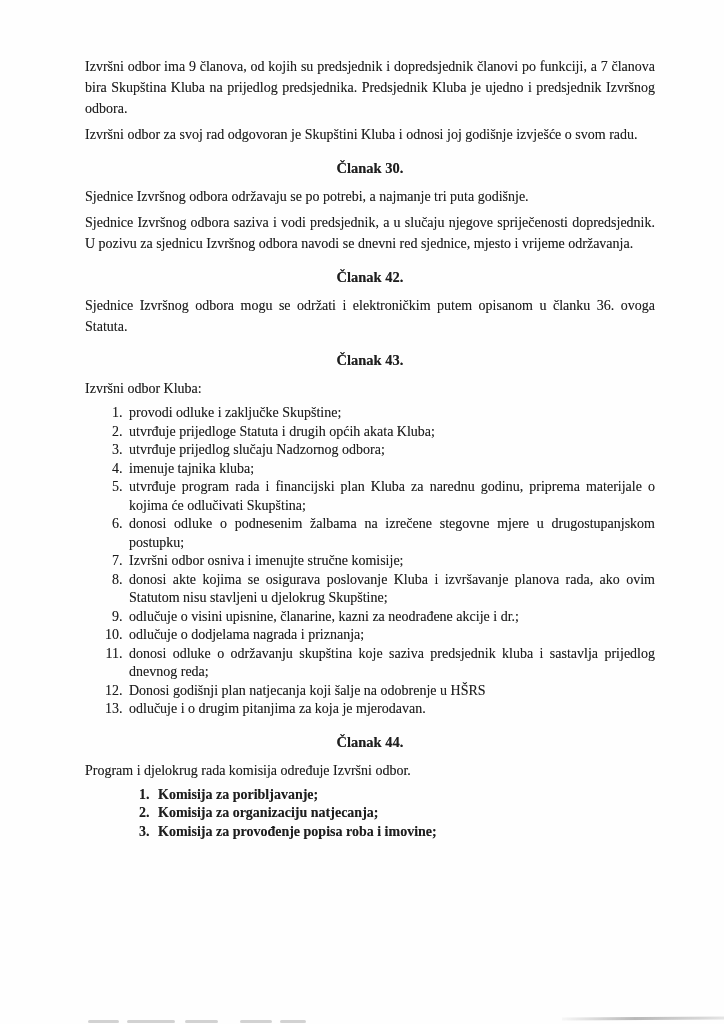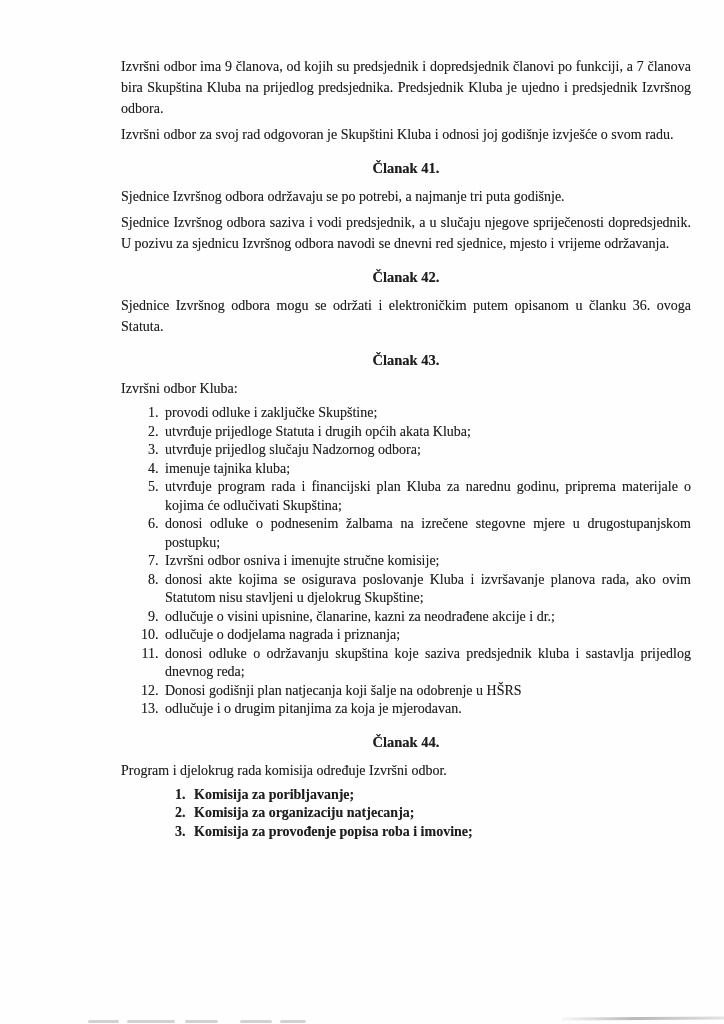--- a/index.html
+++ b/index.html
@@ -15,21 +15,20 @@
     overflow: hidden;
     font-family: "Liberation Serif", "DejaVu Serif", serif;
     color: #1e1e1e;
   }
   .content {
     position: absolute;
     top: 56px;
     left: 85px;
     width: 570px;
     font-size: 14px;
-    margin-left: 36px;
   }
   .para {
     margin: 0 0 5px 0;
     line-height: 21px;
     text-align: justify;
     text-shadow: 0 0 0.6px rgba(40,40,40,0.45);
   }
   .para.no-justify { text-align: left; }
   .article-heading {
     font-size: 14.5px;
@@ -86,21 +85,21 @@
 </style>
 </head>
 <body>
 
 <div class="page">
   <div class="content">
 
     <p class="para">Izvršni odbor ima 9 članova, od kojih su predsjednik i dopredsjednik članovi po funkciji, a 7 članova bira Skupština Kluba na prijedlog predsjednika. Predsjednik Kluba je ujedno i predsjednik Izvršnog odbora.</p>
     <p class="para">Izvršni odbor za svoj rad odgovoran je Skupštini Kluba i odnosi joj godišnje izvješće o svom radu.</p>
 
-    <h2 class="article-heading">Članak 41.</h2>
+    <h2 class="article-heading">Članak 30.</h2>
     <p class="para no-justify">Sjednice Izvršnog odbora održavaju se po potrebi, a najmanje tri puta godišnje.</p>
     <p class="para">Sjednice Izvršnog odbora saziva i vodi predsjednik, a u slučaju njegove spriječenosti dopredsjednik. U pozivu za sjednicu Izvršnog odbora navodi se dnevni red sjednice, mjesto i vrijeme održavanja.</p>
 
     <h2 class="article-heading">Članak 42.</h2>
     <p class="para">Sjednice Izvršnog odbora mogu se održati i elektroničkim putem opisanom u članku 36. ovoga Statuta.</p>
 
     <h2 class="article-heading">Članak 43.</h2>
     <p class="para no-justify">Izvršni odbor Kluba:</p>
 
     <ol class="duties-list">

